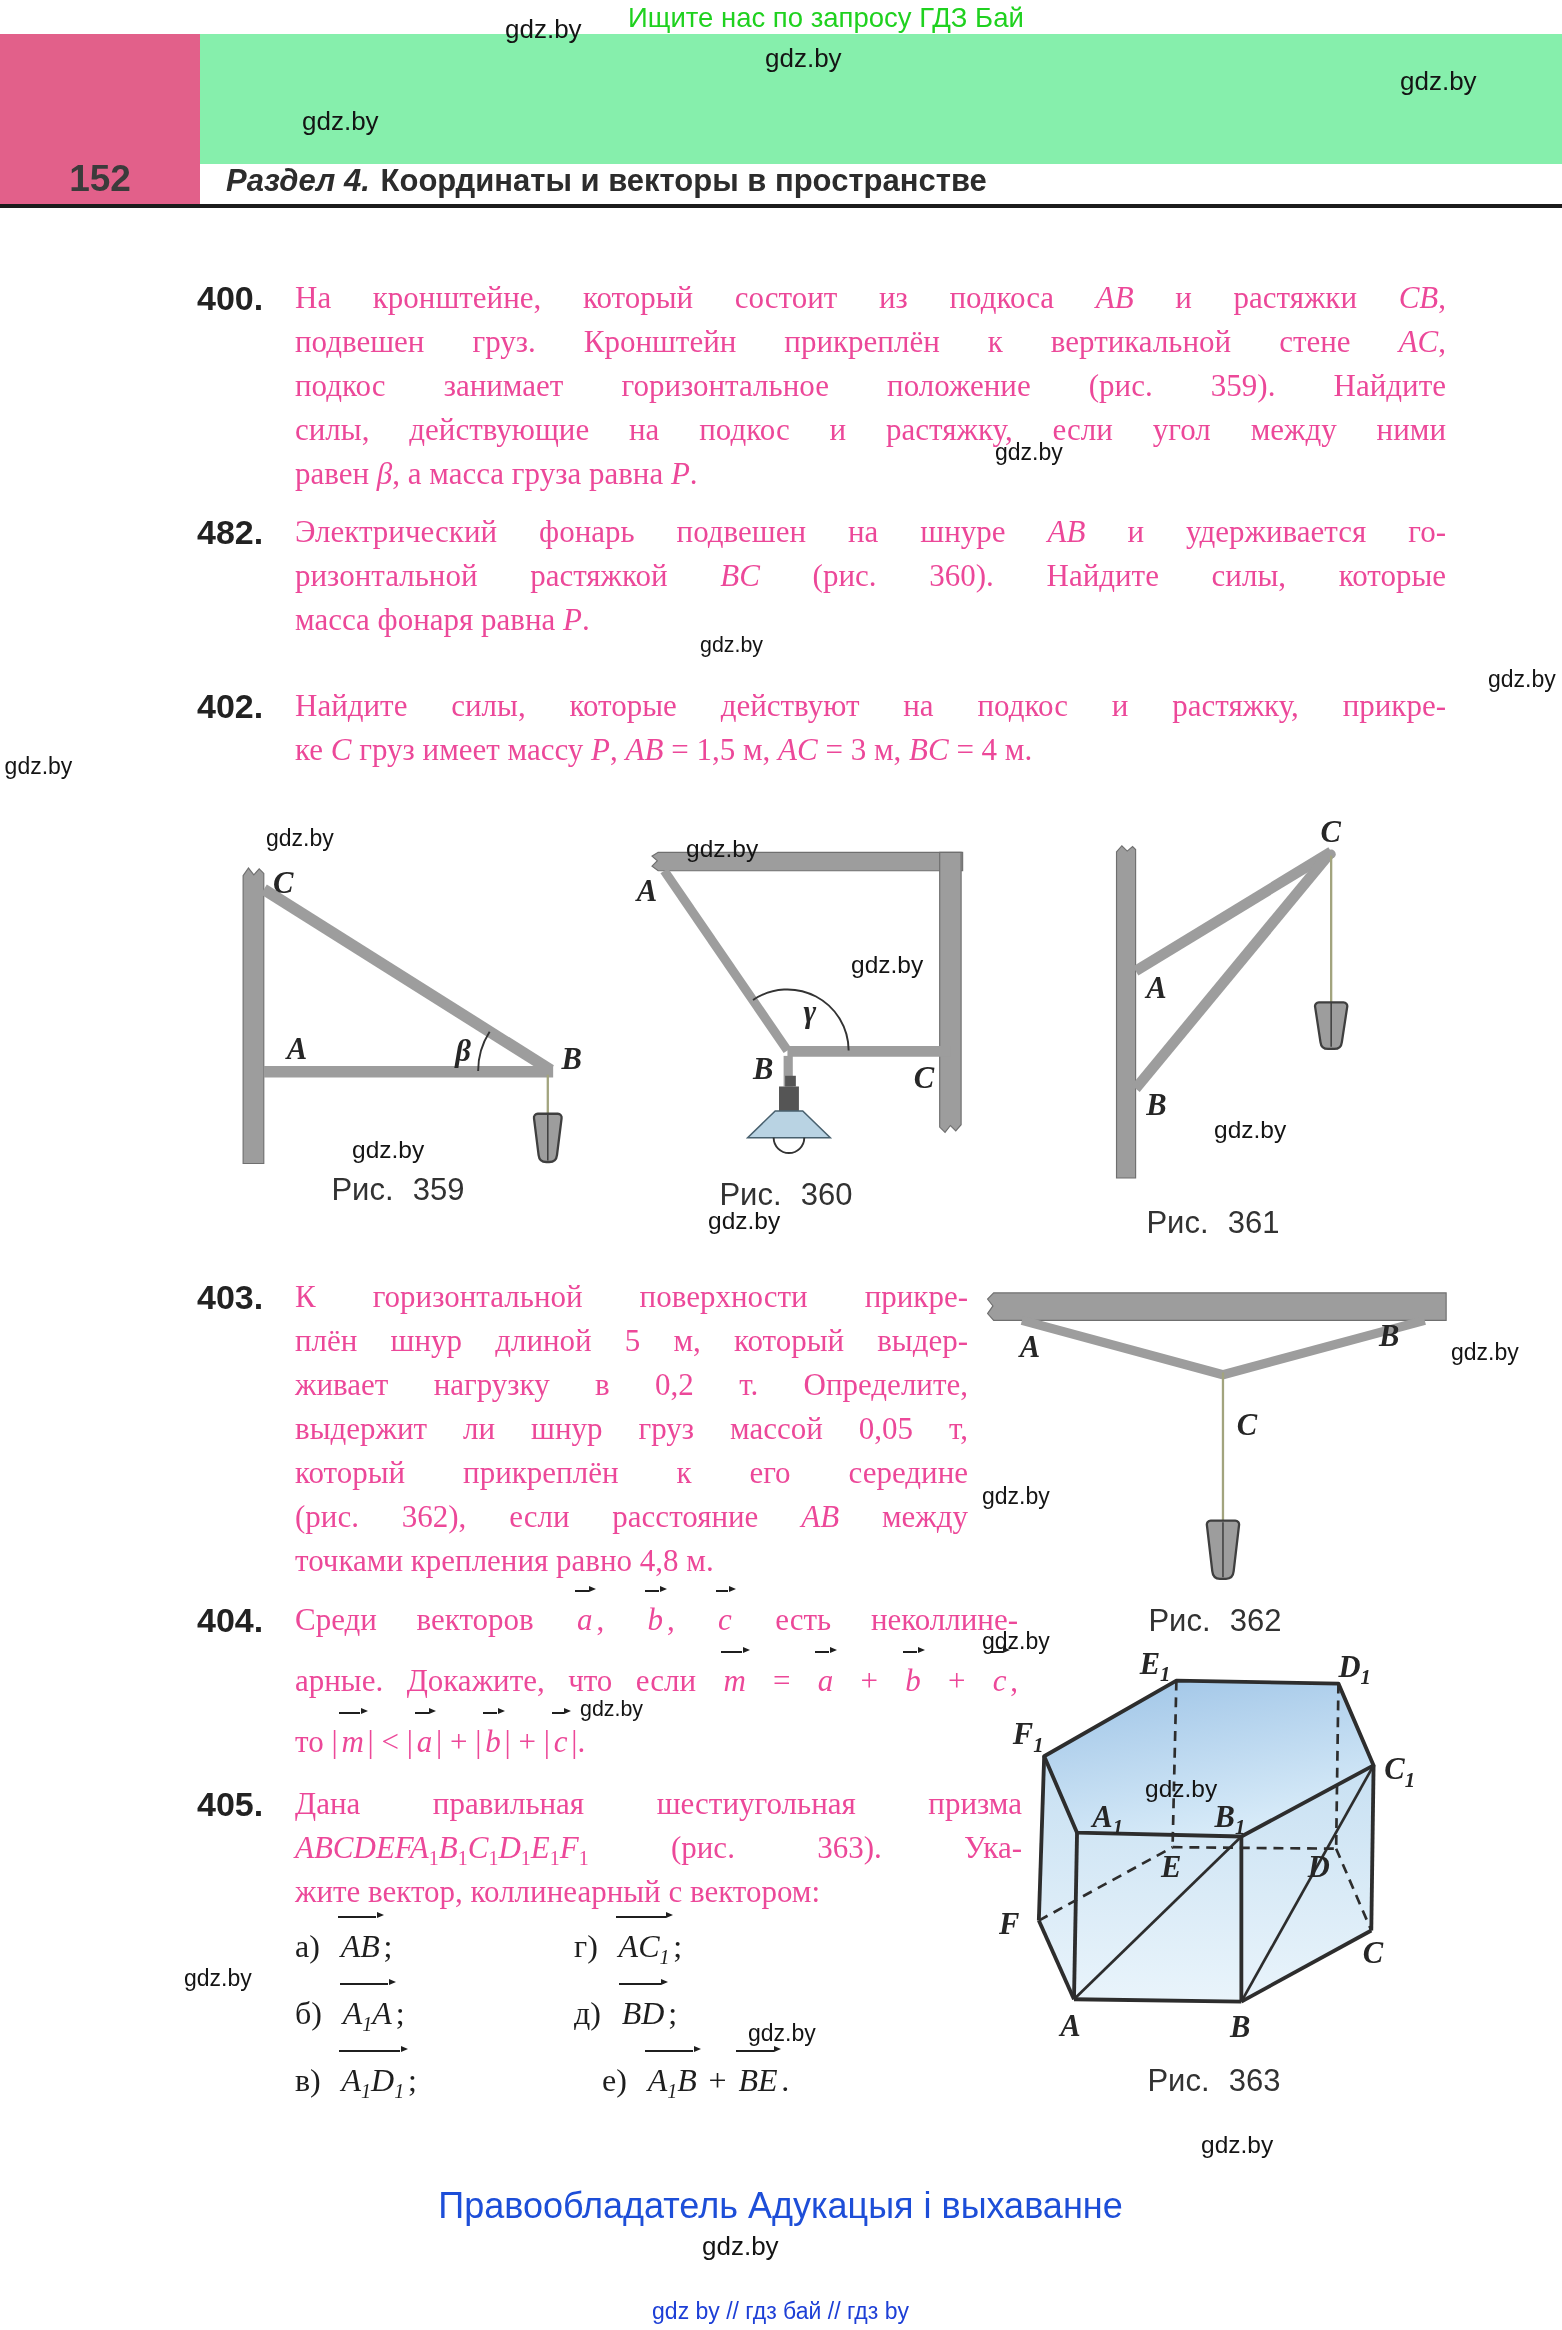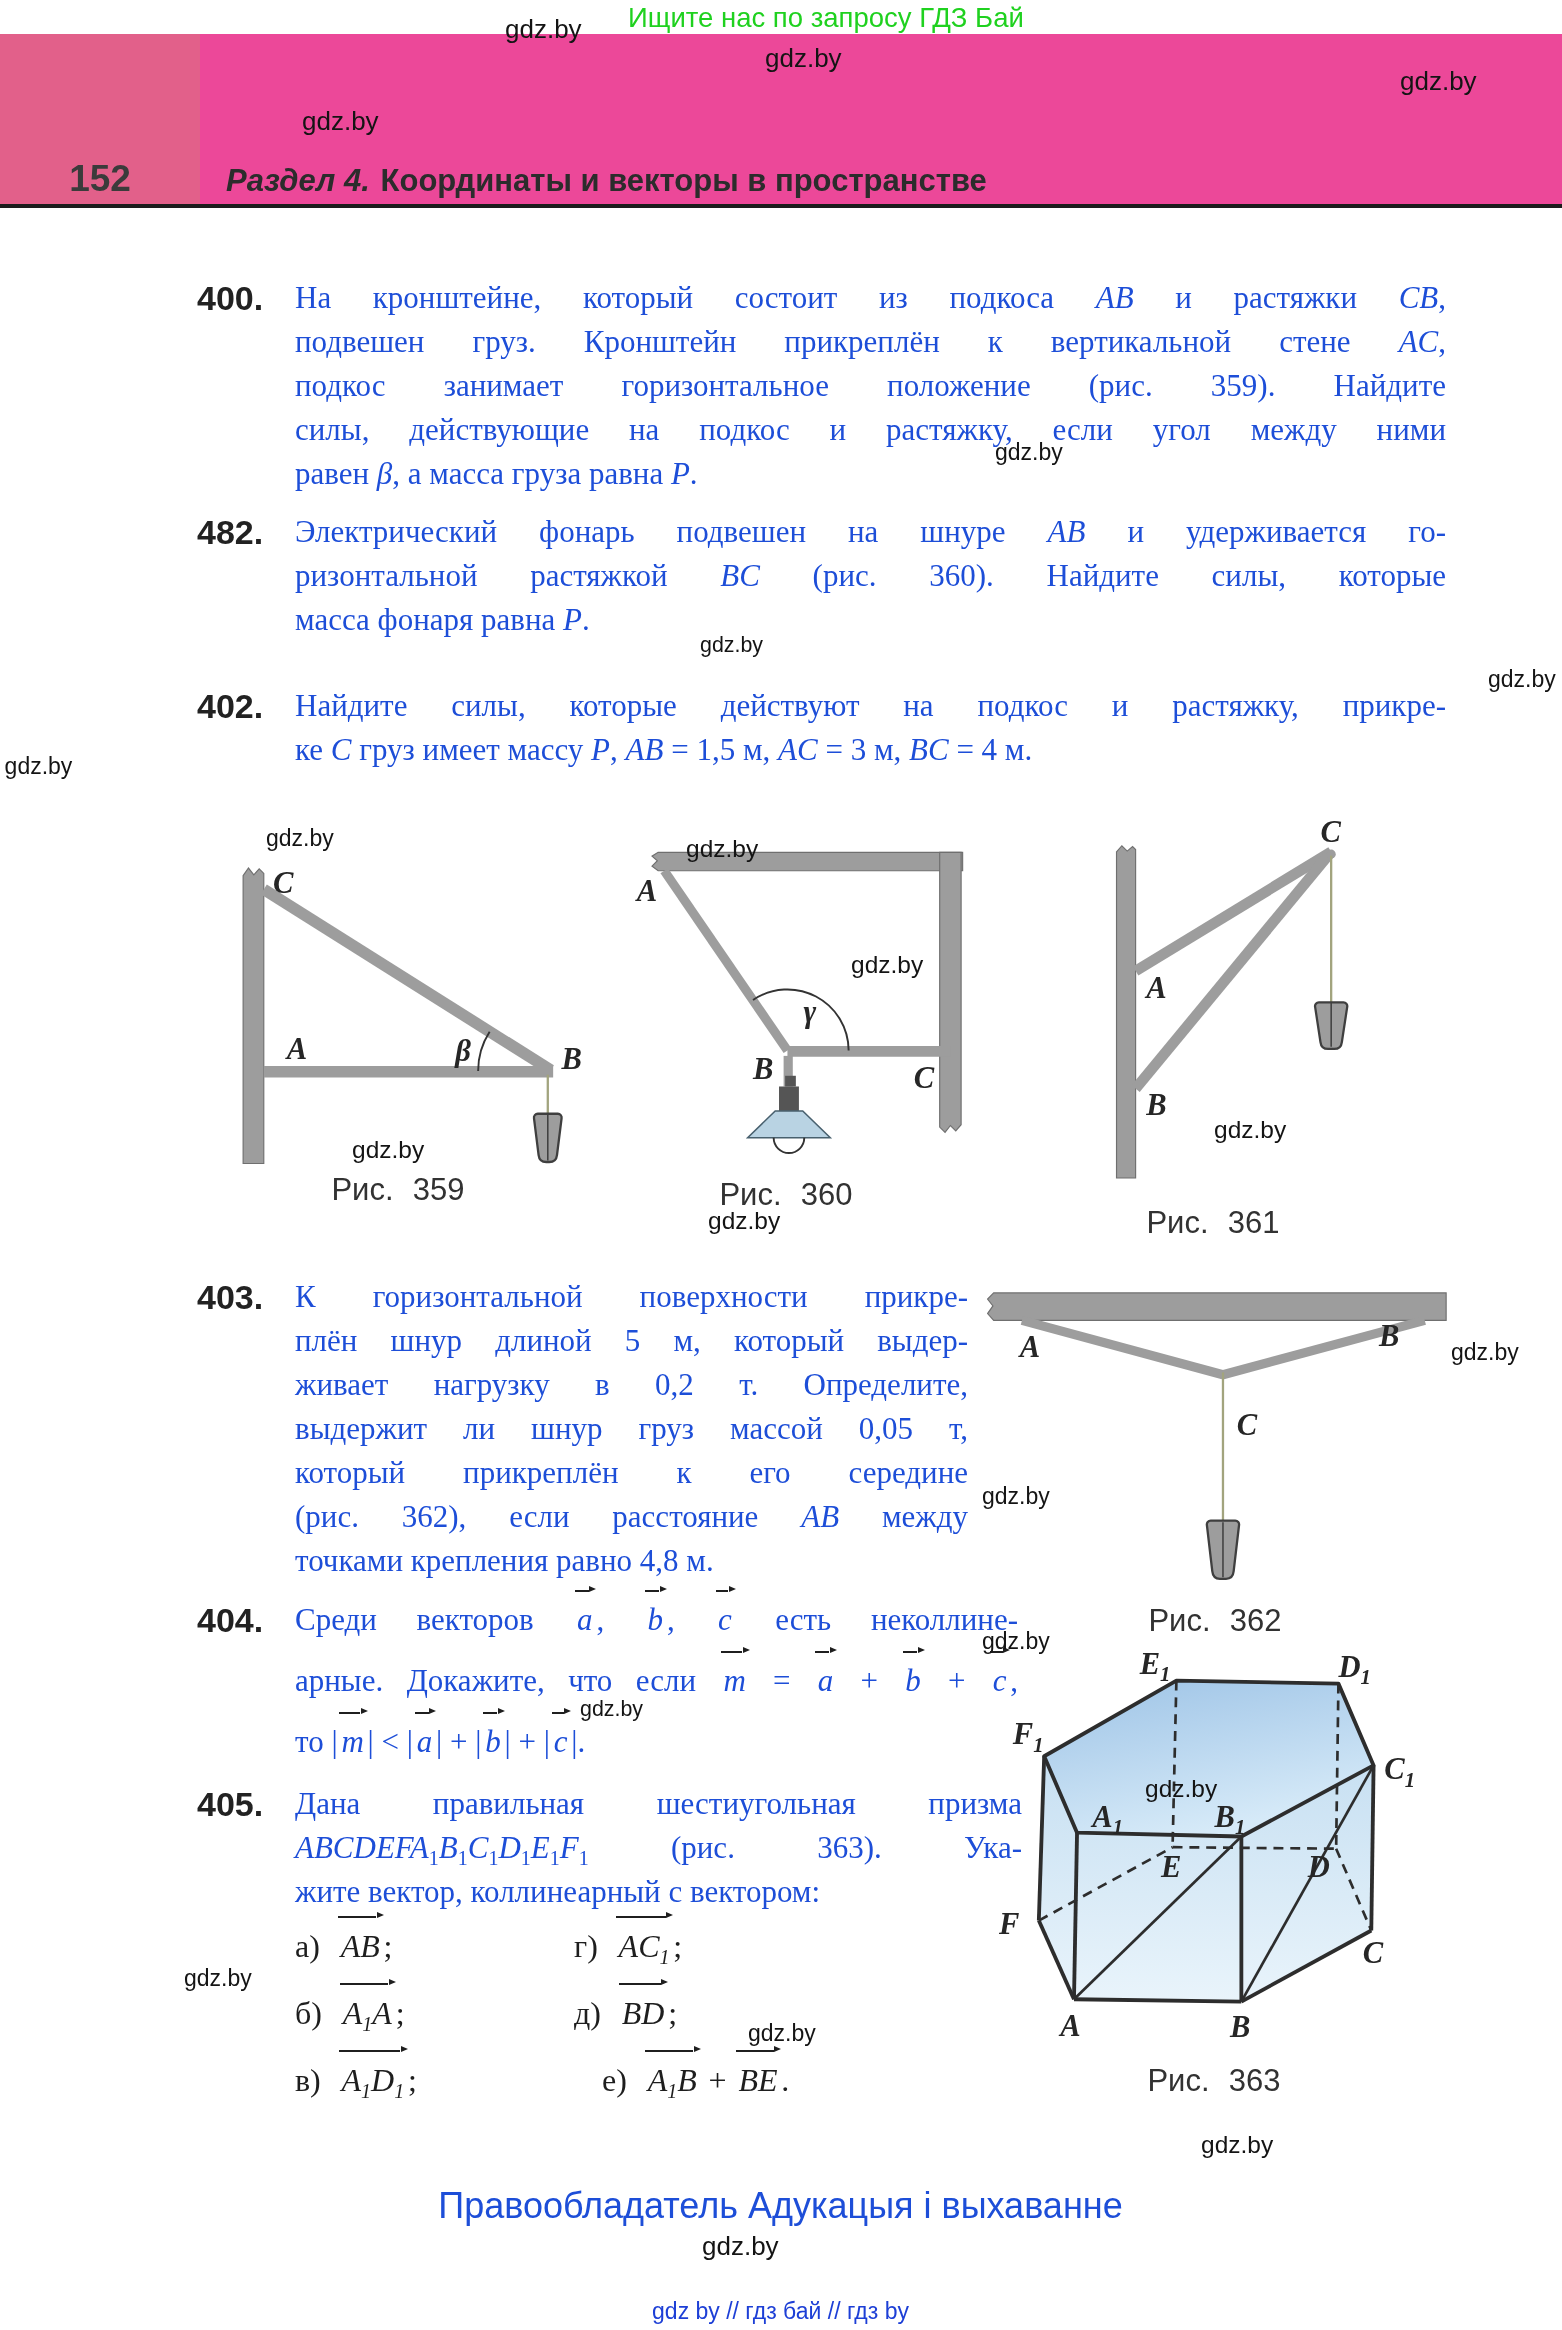--- a/index.html
+++ b/index.html
@@ -2,34 +2,34 @@
 <html style="font-size:12.2px"><head>
 <meta charset="utf-8">
 <style>
   html,body{margin:0;padding:0;background:#ffffff;}
   .page{position:relative;width:1563px;height:2330px;background:#ffffff;overflow:hidden;
         font-family:"Liberation Serif","DejaVu Serif",serif;color:#1e1e1e;}
   .abs{position:absolute;}
 
   
   .promo{position:absolute;left:628px;top:1.5px;font:500 27.5px/31px "Liberation Sans","DejaVu Sans",sans-serif;color:#1fd11f;white-space:nowrap;}
-  .banner{position:absolute;left:0;top:34px;width:1563px;height:170px;background:#ec4899;}
+  .banner{position:absolute;left:0;top:34px;width:1563px;height:130px;background:#86efac;}
   .banner-box{position:absolute;left:0;top:0;width:200px;height:170px;background:#e2608a;}
   .pagenum{position:absolute;left:0;top:124px;width:200px;text-align:center;
            font:bold 37px "Liberation Sans","DejaVu Sans",sans-serif;color:#3b3b3b;}
   .sectitle{position:absolute;left:226px;top:129px;font:bold 31px/35px "Liberation Sans","DejaVu Sans",sans-serif;color:#2c2c2c;white-space:nowrap;}
   .sectitle .it{font-style:italic;margin-right:10.7px;}
   .banner-rule{position:absolute;left:0;top:204px;width:1563px;height:3.8px;background:#1c1c1c;}
 
   
   .wm{position:absolute;font-family:"Liberation Sans","DejaVu Sans",sans-serif;color:#141414;white-space:nowrap;}
   .pnum{position:absolute;font:bold 34px/42px "Liberation Sans","DejaVu Sans",sans-serif;color:#222222;}
   .plines{position:absolute;}
   .tline{text-align:justify;text-align-last:justify;height:44px;
-         font:31px/42px "Liberation Serif","DejaVu Serif",serif;color:#1d4ed8;white-space:normal;}
+         font:31px/42px "Liberation Serif","DejaVu Serif",serif;color:#ec4899;white-space:normal;}
   .tline.last{text-align-last:left;}
   .gap404 .tline{margin-bottom:17px;}
   .mi{font-style:italic;}
   sub.ms{font-size:20px;line-height:0;}
 
   
   .vec{position:relative;display:inline-block;padding:0 2.3px;margin:0 1.5px;font-style:italic;}
   .vec::before{content:"";position:absolute;left:0;right:6.1px;top:-9.2px;border-top:2.3px solid #1f1f1f;}
   .vec::after{content:"";position:absolute;right:-1.5px;top:-13px;width:0;height:0;border-style:solid;
               border-width:3.8px 0 3.8px 7.7px;border-color:transparent transparent transparent #1f1f1f;}

